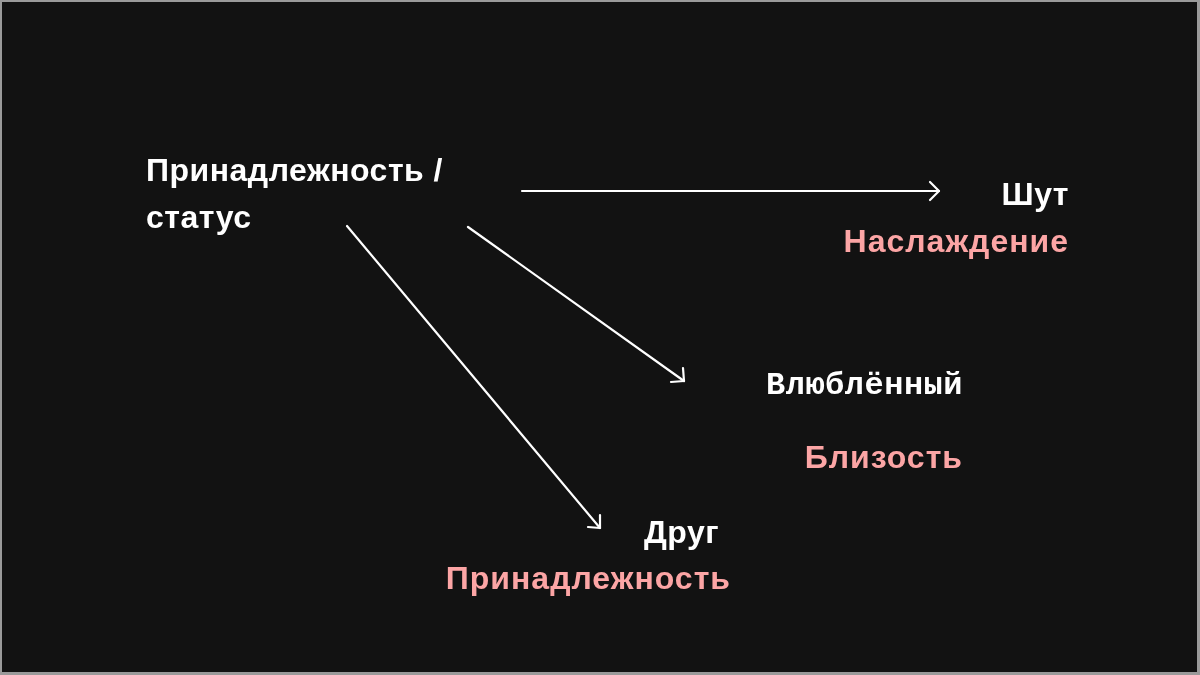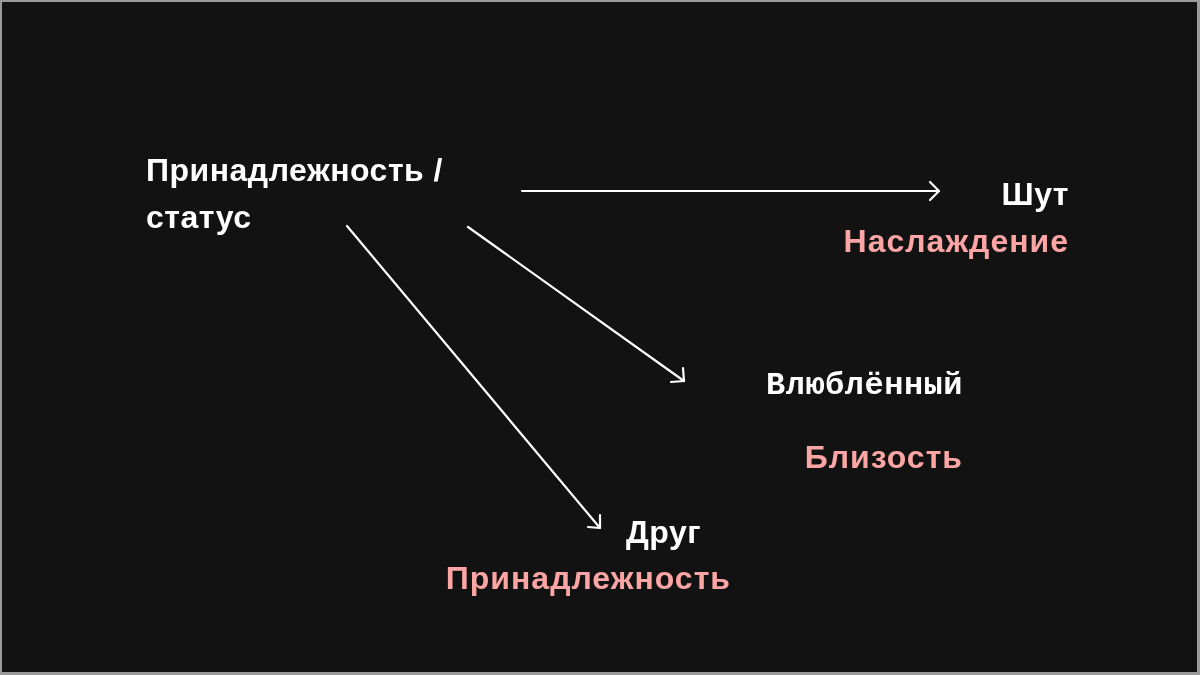--- a/index.html
+++ b/index.html
@@ -56,17 +56,17 @@
     <div class="label title right" style="right:128px; top:169px;">Шут</div>
     <div class="label sub right" style="right:128px; top:216px;">Наслаждение</div>
   </div>
 
   <div>
     <div class="label title right" style="right:234px; top:360px;font-family:Liberation Mono, monospace;">Влюблённый</div>
     <div class="label sub right" style="right:234px; top:412px;margin-top:20px;">Близость</div>
   </div>
 
   <div>
-    <div class="label title right" style="right:496px; top:507px;">Друг</div>
+    <div class="label title right" style="right:478px; top:507px;">Друг</div>
     <div class="label sub right" style="right:466px; top:553px;">Принадлежность</div>
   </div>
 
 </div>
 
 </body></html>

